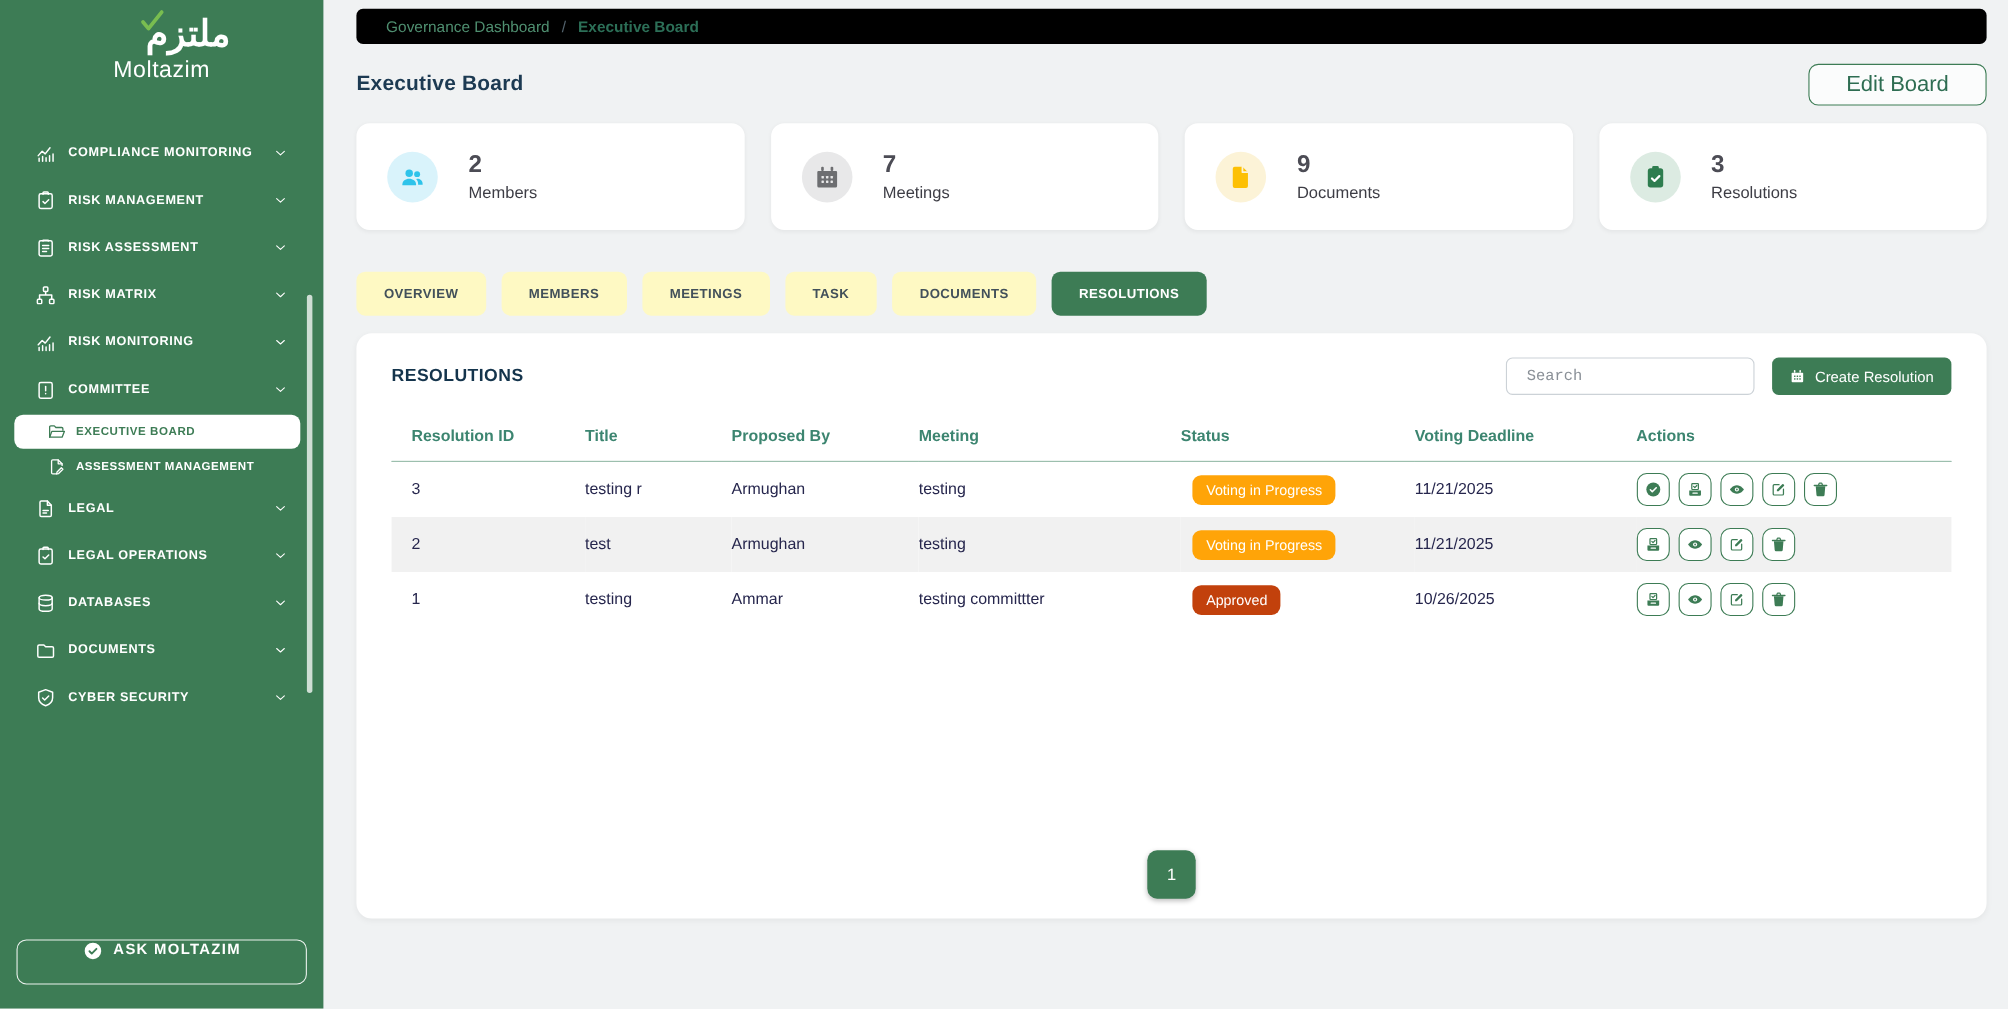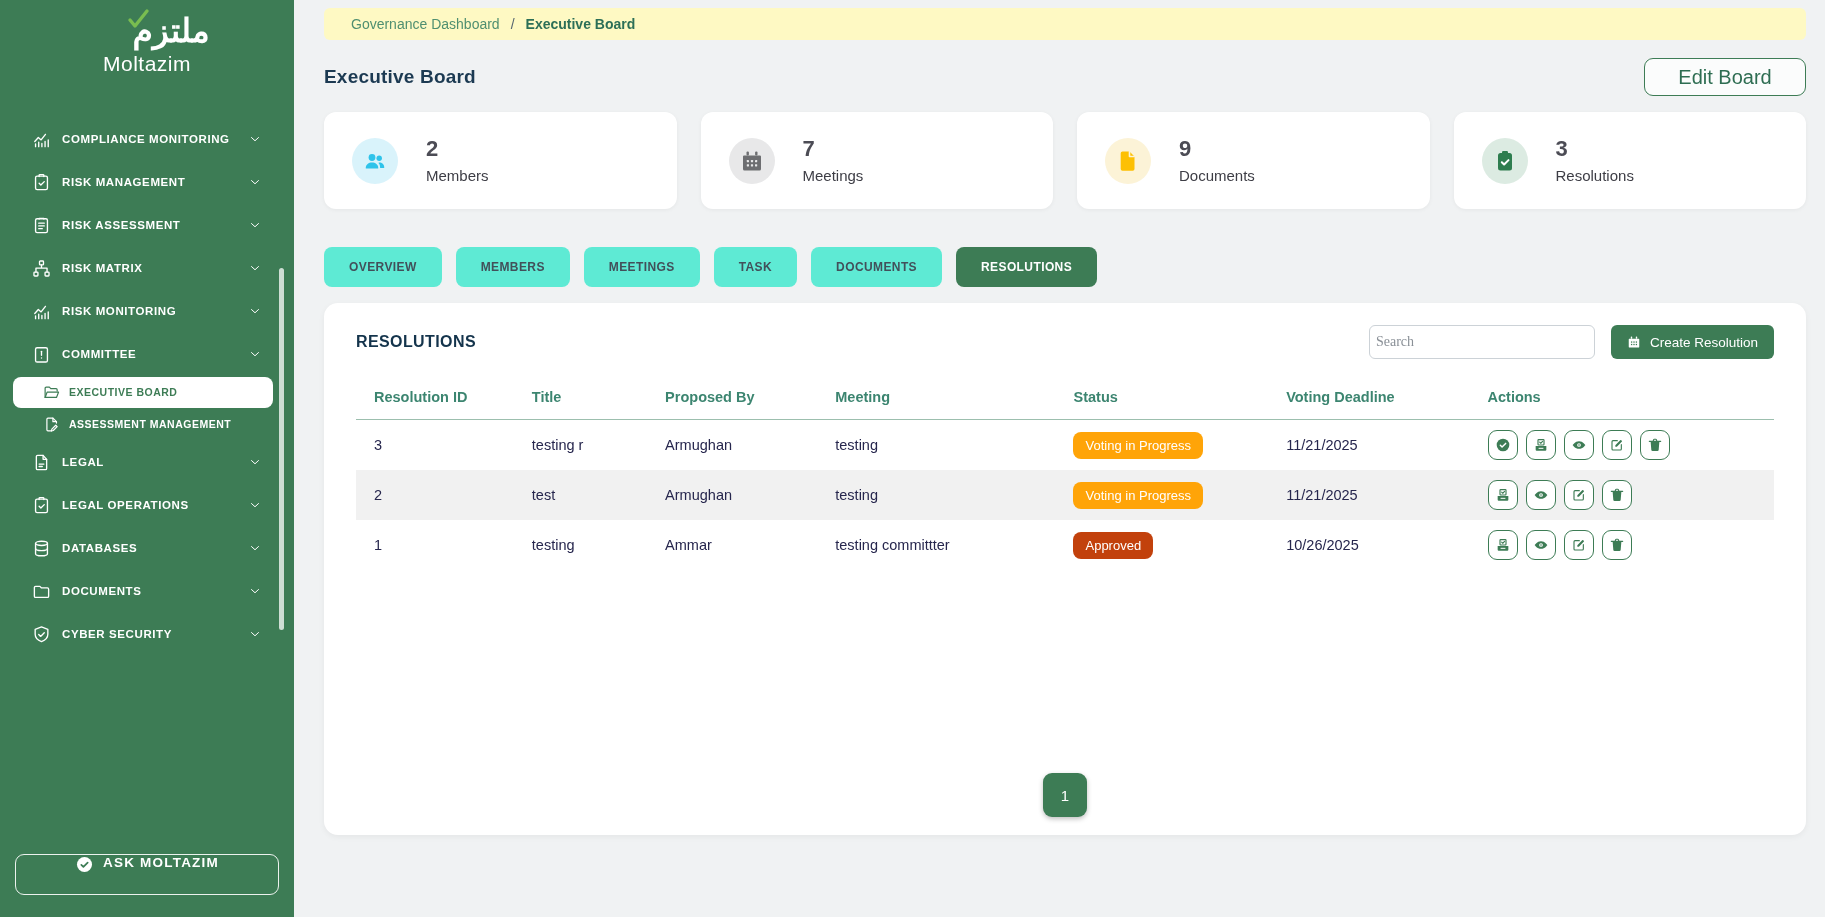--- a/index.html
+++ b/index.html
@@ -44,21 +44,21 @@
     margin:0 15px 22px; height:41px; border:1.5px solid rgba(255,255,255,.9);
     border-radius:9px; background:transparent; color:#fff;
     display:flex; align-items:flex-start; justify-content:center; gap:9px;
     font-family:"Liberation Sans",sans-serif; font-size:13.5px; font-weight:700; letter-spacing:1.2px; cursor:pointer;
   }
   .ask-btn .icon svg { width:19px; height:19px; }
 
   
   .main { position:absolute; left:294px; top:0; width:1531px; height:917px; padding:8px 19px 0 30px; }
   .breadcrumb-bar {
-    background:#fef9c3; border-radius:6px; height:32px;
+    background:#000000; border-radius:6px; height:32px;
     display:flex; align-items:center; gap:11px; padding:0 27px; margin-bottom:18px;
     font-size:14px;
   }
   .crumb-link { color:#4f8f70; cursor:pointer; }
   .crumb-sep { color:#55656f; }
   .crumb-current { color:#2c6f57; font-weight:700; }
 
   .title-row { display:flex; align-items:center; justify-content:space-between; margin-bottom:16px; }
   .page-title { font-size:19px; font-weight:700; color:#1c3a52; letter-spacing:.2px; }
   .edit-btn {
@@ -73,35 +73,35 @@
     box-shadow:0 1px 4px rgba(0,0,0,.05);
   }
   .stat-icon { width:46px; height:46px; border-radius:50%; display:flex; align-items:center; justify-content:center; flex:none; }
   .stat-icon svg { width:24px; height:24px; }
   .stat-value { font-size:22px; font-weight:700; color:#4c4c55; line-height:1.1; }
   .stat-label { font-size:15px; color:#3d3d45; margin-top:6px; }
 
   .tabs { display:flex; gap:14px; margin-bottom:16px; }
   .tab {
     height:40px; padding:0 25px; border:none; border-radius:8px;
-    background:#5eead4; color:#42505a; font-family:"Liberation Sans",sans-serif;
+    background:#fef9c3; color:#42505a; font-family:"Liberation Sans",sans-serif;
     font-size:12px; font-weight:600; letter-spacing:.4px; cursor:pointer;
   }
   .tab.active { background:#3d7c55; color:#fff; }
 
   .card {
     background:#fff; border-radius:14px; box-shadow:0 2px 6px rgba(0,0,0,.05);
     padding:22px 32px 16px; height:532px; display:flex; flex-direction:column;
   }
   .card-head { display:flex; align-items:center; justify-content:space-between; margin-bottom:24px; }
   .card-title { font-size:16px; font-weight:700; color:#14344c; letter-spacing:.4px; }
   .head-right { display:flex; align-items:center; gap:16px; }
   .search-input {
     width:226px; height:34px; border:1px solid #ccd2d7; border-radius:6px;
-    padding:0 6px; font-family:Liberation Serif, serif; font-size:14px; color:#0f172a; outline:none;
+    padding:0 18px; font-family:Liberation Mono, monospace; font-size:14px; color:#0f172a; outline:none;
   }
   .search-input::placeholder { color:#8a9097; }
   .create-btn {
     height:34px; padding:0 16px; background:#3d7c55; border:none; border-radius:6px;
     color:#fff; font-family:"Liberation Sans",sans-serif; font-size:13.5px;
     display:flex; align-items:center; gap:9px; cursor:pointer;
   }
   .create-btn .icon svg { width:14px; height:14px; }
 
   table { width:100%; border-collapse:collapse; table-layout:fixed; }
@@ -113,21 +113,21 @@
   th:nth-child(2), td:nth-child(2) { width:9.4%; }
   th:nth-child(3), td:nth-child(3) { width:12%; }
   th:nth-child(4), td:nth-child(4) { width:16.8%; }
   th:nth-child(5), td:nth-child(5) { width:15%; }
   th:nth-child(6), td:nth-child(6) { width:14.2%; }
   th:nth-child(7), td:nth-child(7) { width:20.2%; }
   tbody td { padding:10px 0; font-size:14.5px; color:#26264d; height:47px; }
   tbody tr:nth-child(2) { background:#f1f1f1; }
   .badge {
     display:inline-block; padding:6px 12px; border-radius:8px;
-    color:#fff; font-size:13px;
+    color:#fff; font-size:13px;margin-left:11px;
   }
   .actions { display:flex; gap:8px; align-items:center; }
   .action-btn {
     width:30px; height:30px; border:1.3px solid #3d7c55; border-radius:9px;
     background:#fff; color:#3d7c55; display:flex; align-items:center; justify-content:center; cursor:pointer;
   }
   .action-btn svg { width:16px; height:16px; }
 
   .pagination { margin-top:auto; display:flex; justify-content:center; padding-bottom:2px; }
   .page-btn {

